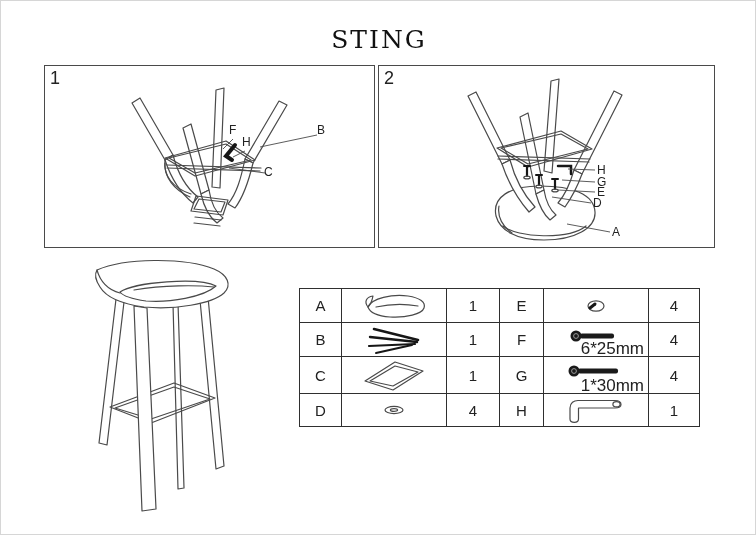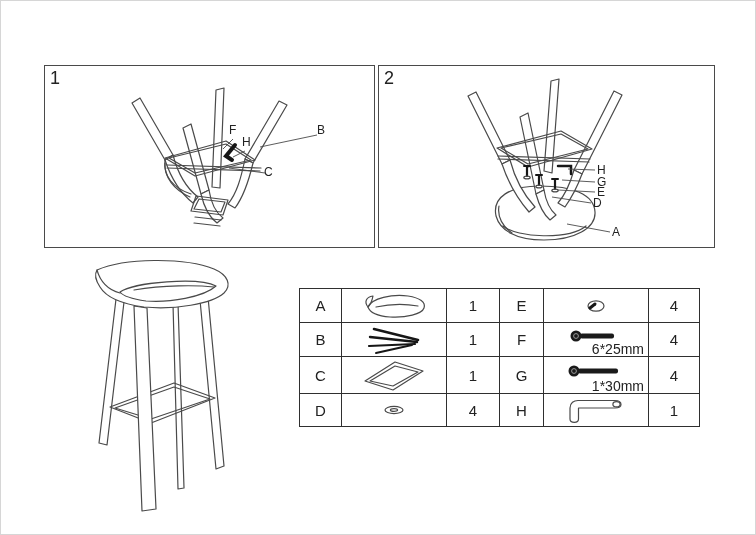--- a/index.html
+++ b/index.html
@@ -31,32 +31,33 @@
     position:absolute;left:298px;top:287px;width:400px;height:139px;
     border-collapse:collapse;table-layout:fixed;
   }
   .parts-table td{
     border:1.6px solid #2f2f2f;text-align:center;vertical-align:middle;
     font-size:15px;color:#222;padding:0;height:25%;
   }
   .icon-cell{position:relative;}
   .icon-wrap{display:flex;align-items:center;justify-content:center;width:100%;height:100%;}
   .size-label{
-    position:absolute;right:4px;bottom:1px;font-size:14px;color:#222;line-height:12px;
+    position:absolute;right:4px;bottom:1px;font-size:17px;color:#222;line-height:12px;
   }
   .stroke{fill:none;stroke:#4a4a4a;stroke-width:1.2;stroke-linejoin:round;stroke-linecap:round;}
   .part{fill:#ffffff;stroke:#4a4a4a;stroke-width:1.2;stroke-linejoin:round;}
   .leader{stroke:#4a4a4a;stroke-width:0.9;fill:none;}
   .dark{stroke:#161616;fill:none;stroke-linecap:round;}
 </style>
 </head>
 <body>
 
 <div class="page">
 
+  <div class="title">STING</div>
 
   <div class="panel panel-1">
     <span class="panel-number">1</span>
     <svg width="331" height="183" viewBox="0 0 331 183">
 
       <g>
         <path class="part" d="M87,37 L95,32 L128,89 L120,94 Z"></path>
         <path class="part" d="M120,94 C126,112 134,126 148,137 L153,131 C140,121 133,108 128,89 Z"></path>
         <path class="part" d="M234,35 L242,39 L208,97 L200,93 Z"></path>
         <path class="part" d="M200,93 C196,112 192,127 183,138 L190,142 C199,130 204,114 208,97 Z"></path>

